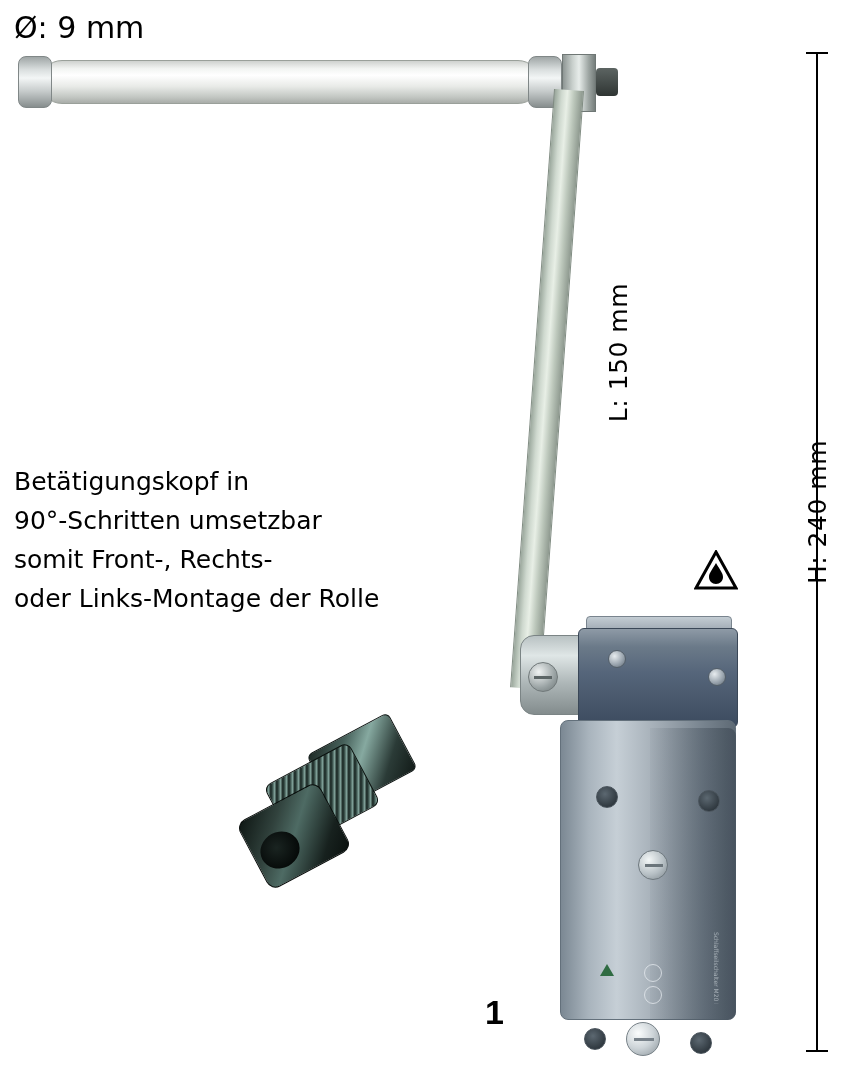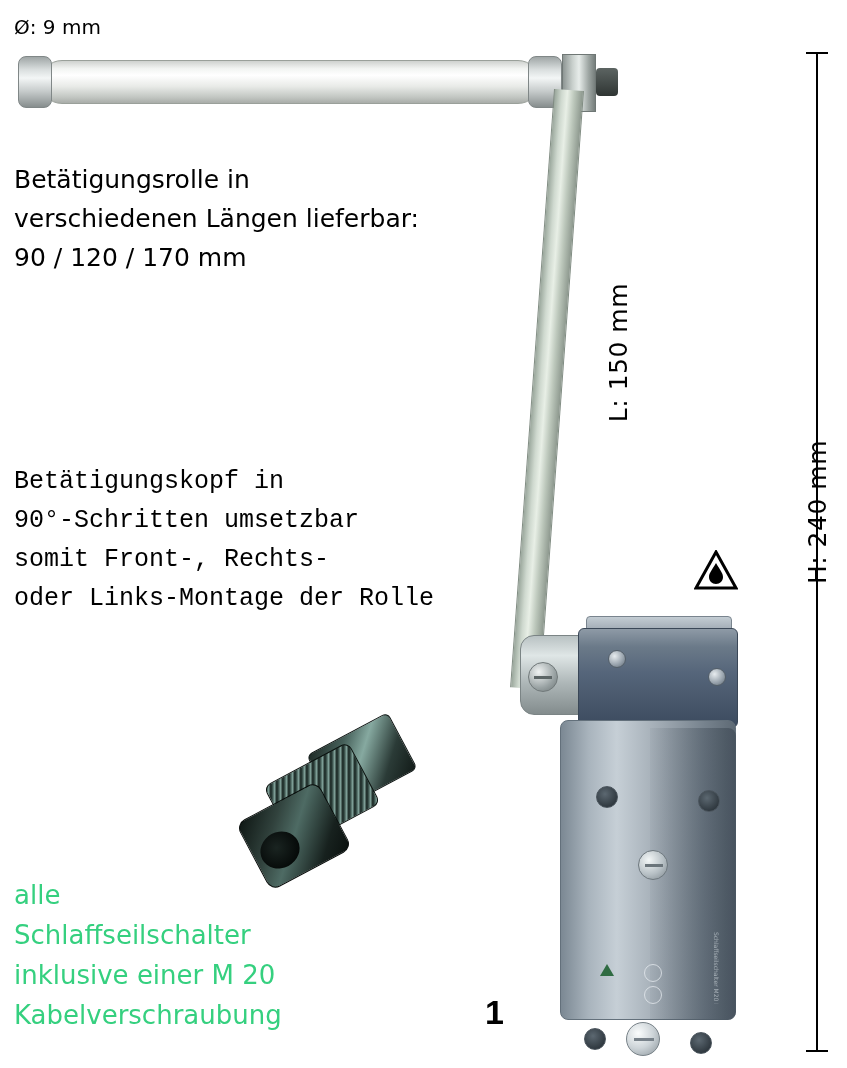--- a/index.html
+++ b/index.html
@@ -23,24 +23,24 @@
   }
 
   
   .txt {
     position: absolute;
     font-size: 25px;
     line-height: 39px;
     color: #000000;
     white-space: pre-line;
   }
-  #dia-label { left: 14px; top: 8px; font-size: 20px; }
+  #dia-label { left: 14px; top: 8px; font-size: 30px; }
   #roller-note { left: 14px; top: 160px; }
   #arm-note { left: 14px; top: 330px; }
-  #head-note { left: 14px; top: 462px; font-family: Liberation Mono, monospace; }
+  #head-note { left: 14px; top: 462px; }
   #green-note {
     left: 14px; top: 875px;
     color: #35d07f;
     font-size: 26px;
     line-height: 40px;
   }
 
   
   .vtxt {
     position: absolute;
@@ -377,34 +377,27 @@
     transform: rotate(-28deg);
   }
 </style>
 </head>
 <body>
 
 <div class="stage">
 
   <div class="txt" id="dia-label">Ø: 9 mm</div>
 
-  <div class="txt" id="roller-note">Betätigungsrolle in
-verschiedenen Längen lieferbar:
-90 / 120 / 170 mm</div>
 
 
   <div class="txt" id="head-note">Betätigungskopf in
 90°-Schritten umsetzbar
 somit Front-, Rechts-
 oder Links-Montage der Rolle</div>
 
-  <div class="txt" id="green-note">alle
-Schlaffseilschalter
-inklusive einer M 20
-Kabelverschraubung</div>
 
   <div class="vtxt" id="l-label">L: 150 mm</div>
 
   <div class="vtxt" id="h-label">H: 240 mm</div>
 
   <div id="dim-line"></div>
   <div class="dim-cap" id="dim-cap-top"></div>
   <div class="dim-cap" id="dim-cap-bottom"></div>
 
   <svg id="ip-symbol" viewBox="0 0 44 40">

